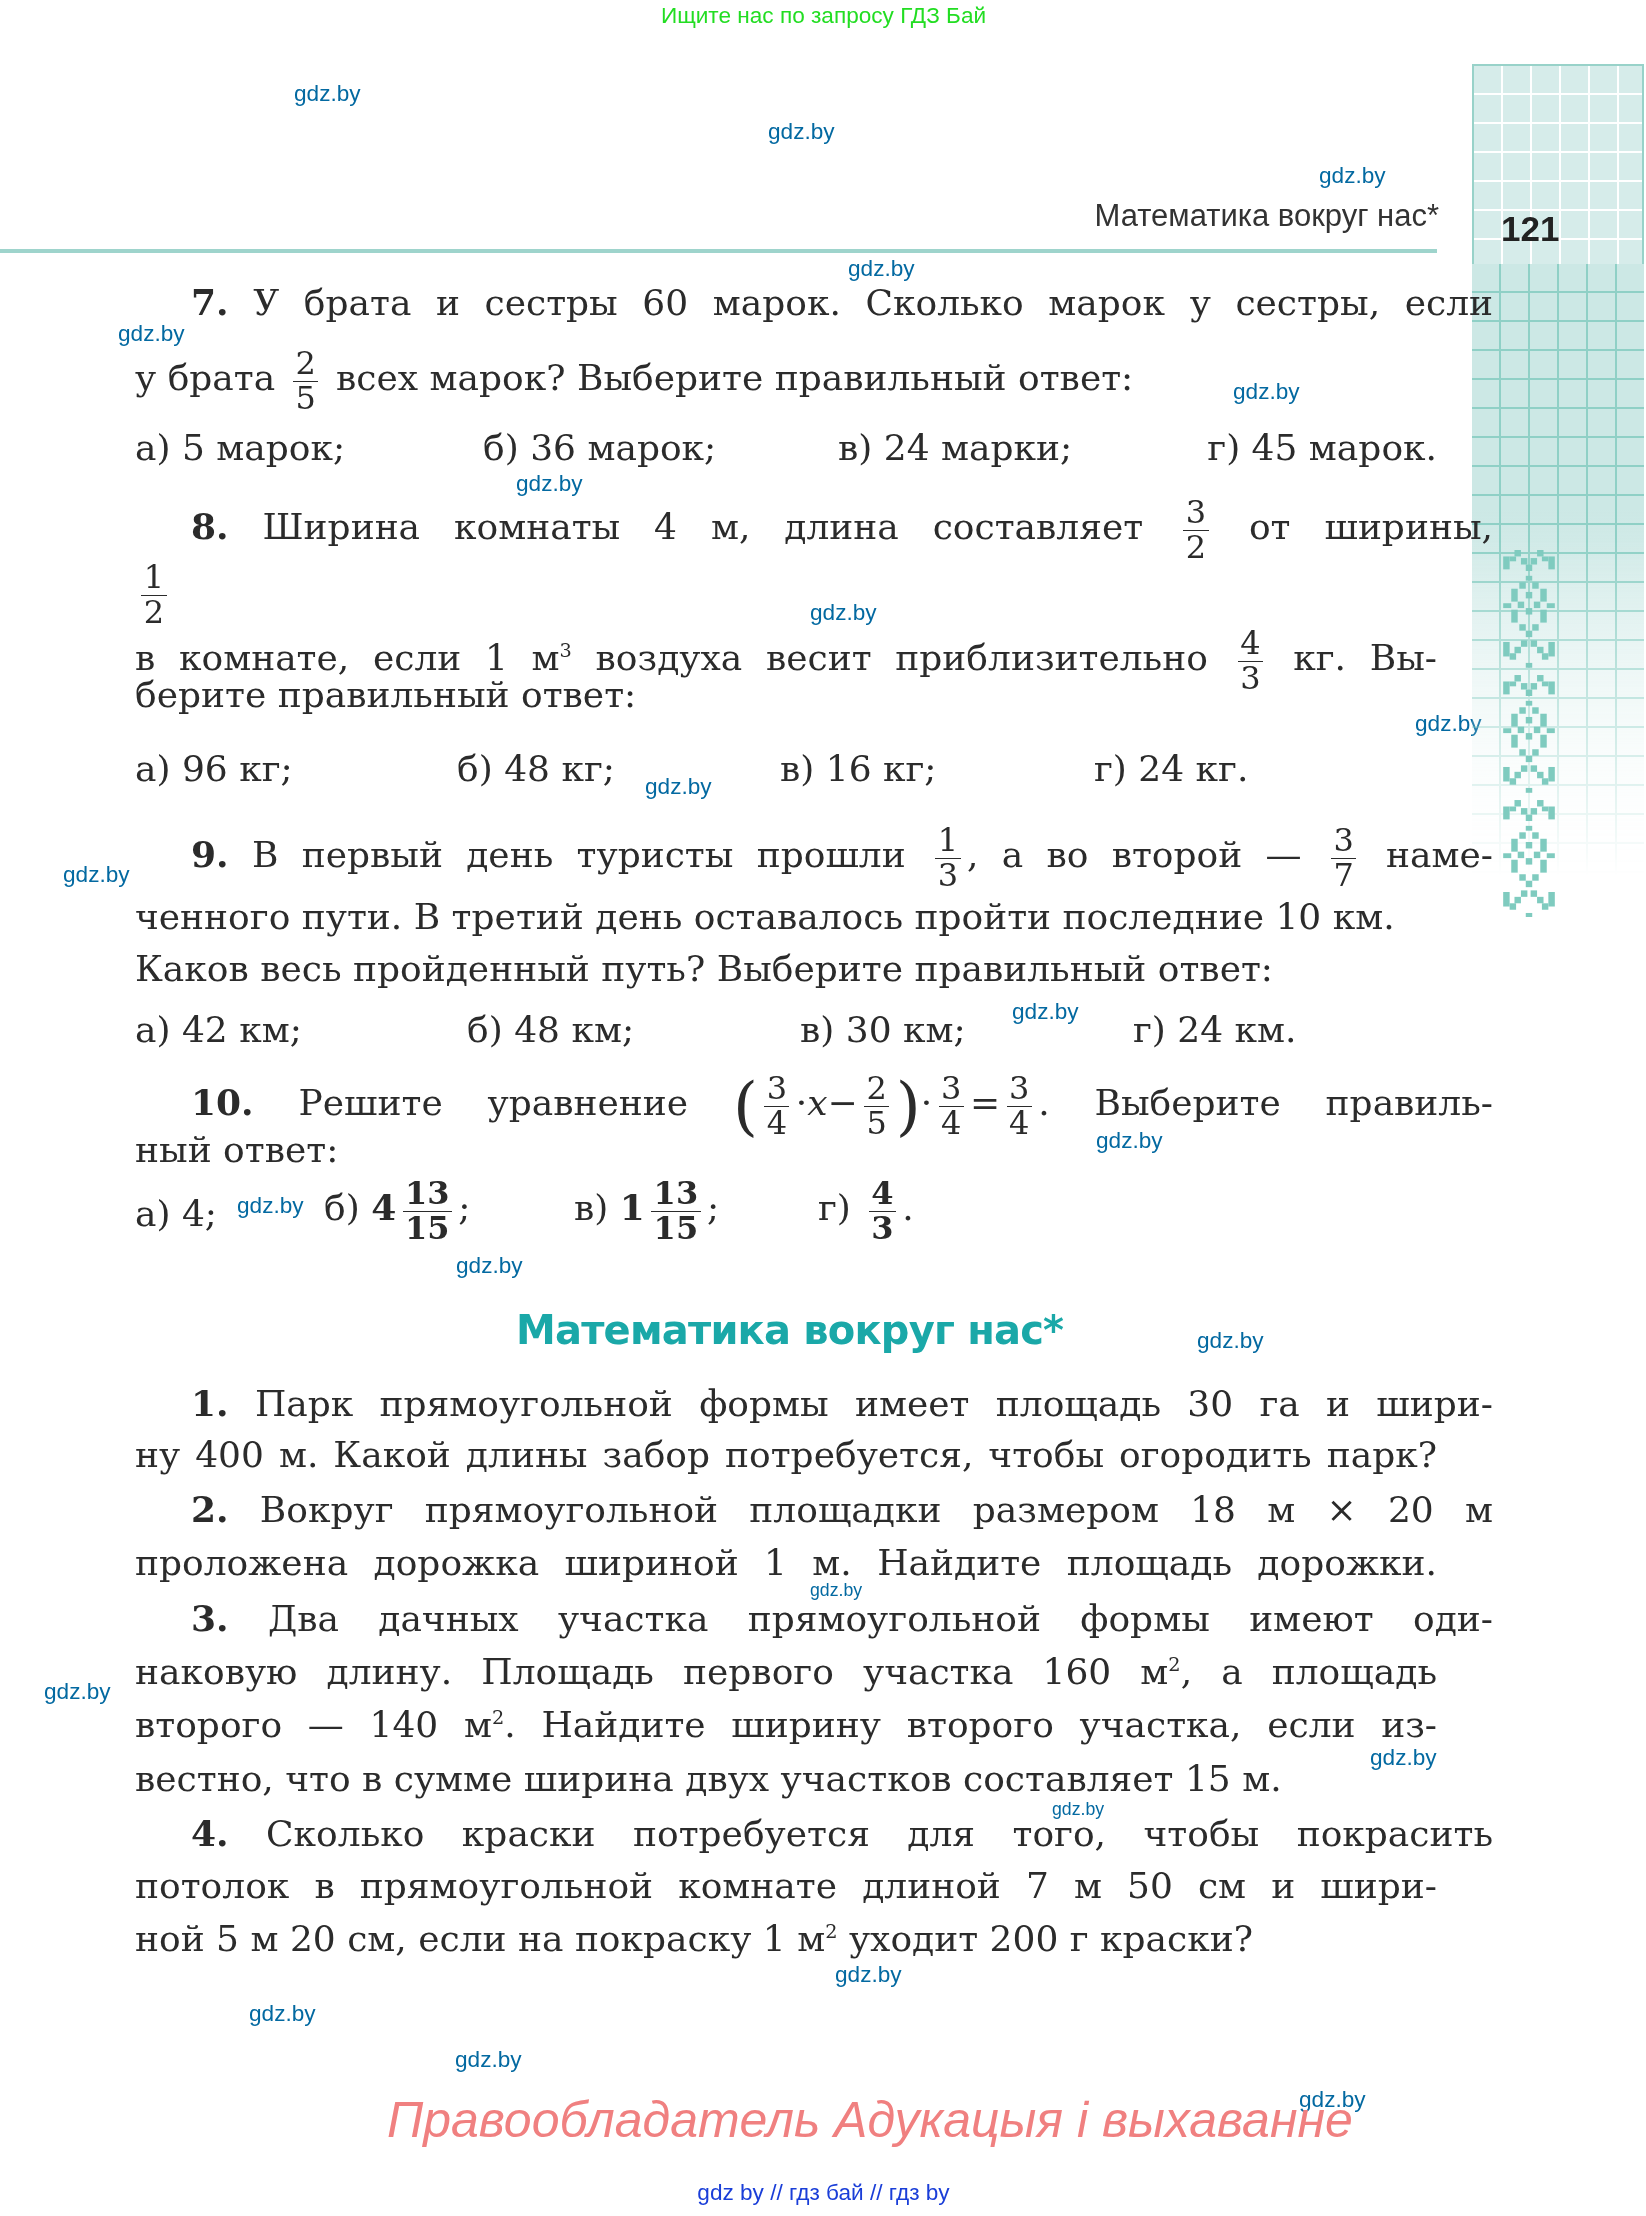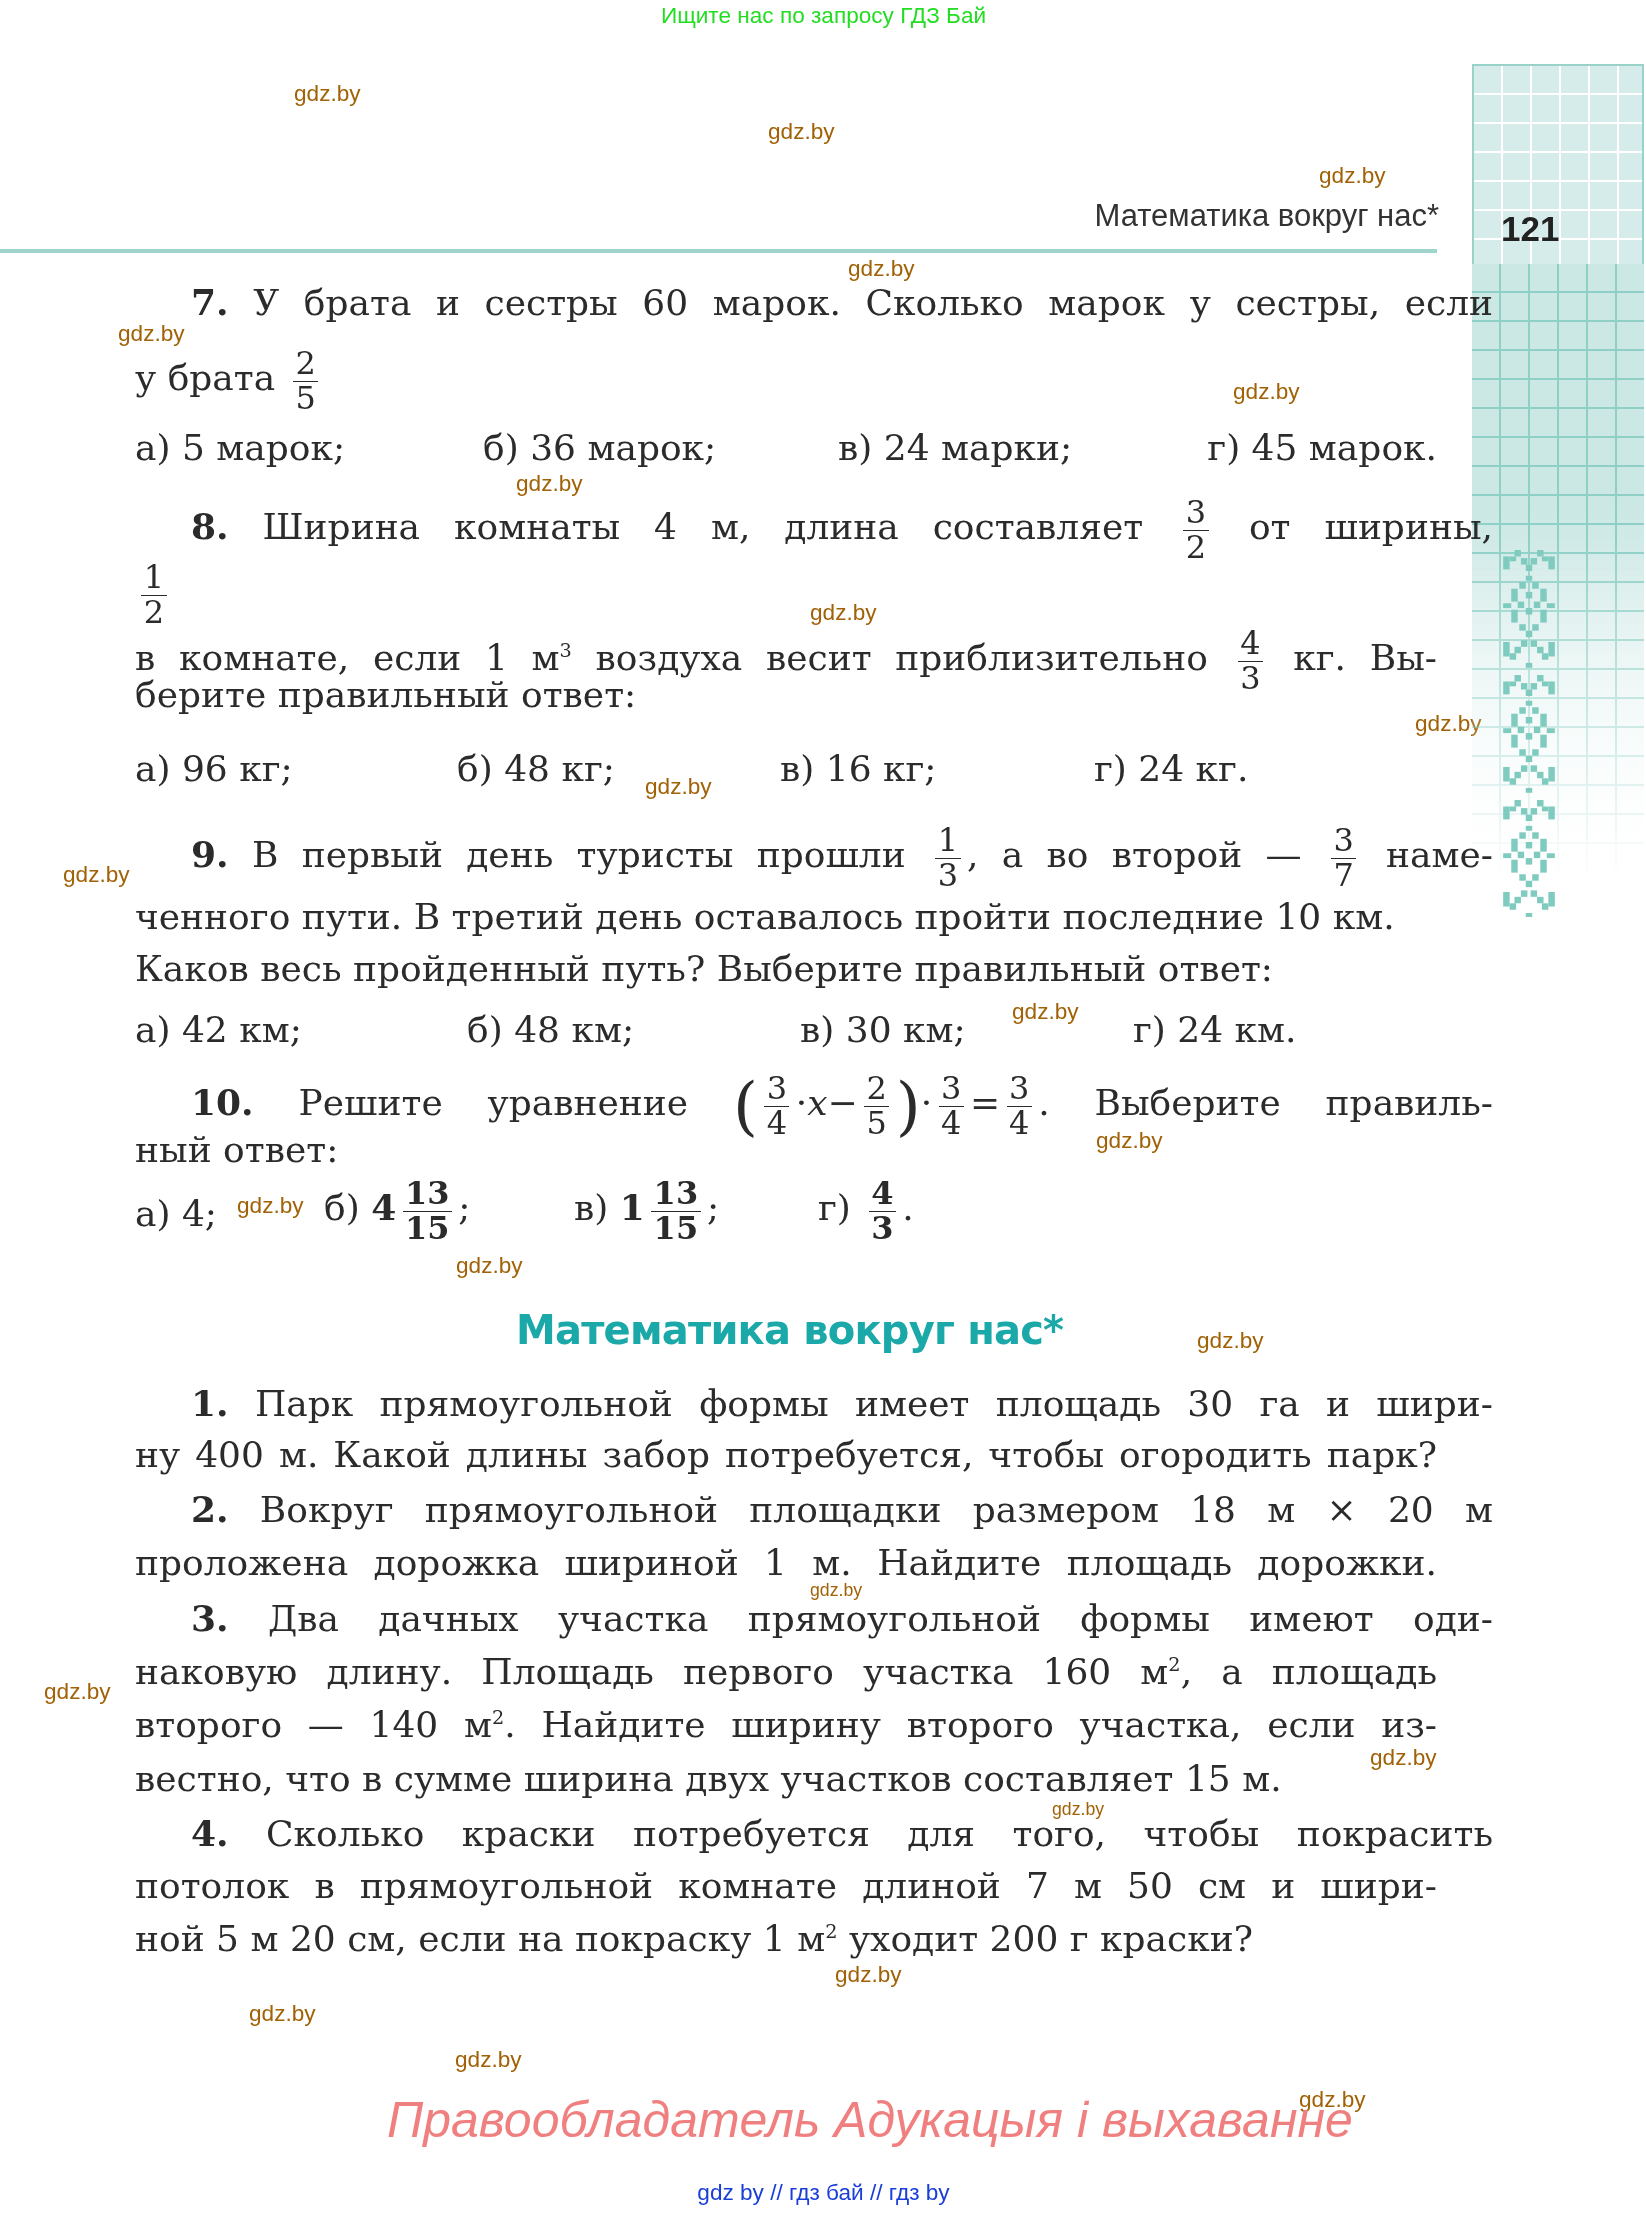--- a/index.html
+++ b/index.html
@@ -1,21 +1,21 @@
 <!DOCTYPE html>
 <html style="font-size:13px"><head>
 <meta charset="utf-8">
 <style>
   html, body { margin:0; padding:0; }
   body { width:1647px; height:2216px; position:relative; background:#ffffff; overflow:hidden;
          font-family:"DejaVu Serif", serif; color:#2b2b2b; }
   .abs { position:absolute; white-space:nowrap; }
   .banner { left:0; width:1647px; top:3.2px; text-align:center; font-family:"Liberation Sans", sans-serif;
             font-size:22.6px; color:#22dd22; }
-  .wm { position:absolute; font-family:"Liberation Sans", sans-serif; font-size:22.6px; color:#a16207; white-space:nowrap; }
+  .wm { position:absolute; font-family:"Liberation Sans", sans-serif; font-size:22.6px; color:#0369a1; white-space:nowrap; }
   .wm-small { font-size:17.7px; }
   .running-head { right:208px; top:198px; font-family:"Liberation Sans", sans-serif; font-size:31px; color:#333; }
   .rule { left:0; top:249px; width:1437px; height:4px; background:#9ed4cc; }
   .side-panel { left:1472px; top:64px; width:172px; height:854px;padding-left:12px; }
   .panel-light { position:absolute; left:0; top:0; width:172px; height:200px; background:#d6ecea;
      border:2.4px solid #98d2c9; border-bottom:none; box-sizing:border-box;
      background-image: linear-gradient(to right, transparent 26.6px, #ffffff 26.6px, #ffffff 29px, transparent 29px),
                        linear-gradient(to bottom, transparent 26.6px, #ffffff 26.6px, #ffffff 29px, transparent 29px);
      background-size:29px 29px; }
   .panel-dark { position:absolute; left:0; top:200px; width:172px; height:613px;
@@ -133,20 +133,21 @@
 <div class="line indent justify" style="top:284px">
   <span class="num">7.</span>
   <span>У брата и сестры 60 марок. Сколько марок у сестры, если</span>
 </div>
 <div class="line" style="top:347px">
   <span>у брата</span>
   <span class="frac">
       <span class="n">2</span>
       <span class="d">5</span>
     </span>
+  <span>всех марок? Выберите правильный ответ:</span>
 </div>
 <div class="answers" style="top:427px;width:1302px;height:40px">
   <span class="ans" style="left:0">а) 5 марок;</span>
   <span class="ans" style="left:348px">б) 36 марок;</span>
   <span class="ans" style="left:703px">в) 24 марки;</span>
   <span class="ans" style="right:0">г) 45 марок.</span>
 </div>
 
 <div class="line indent justify" style="top:496px">
   <span class="num">8.</span>

